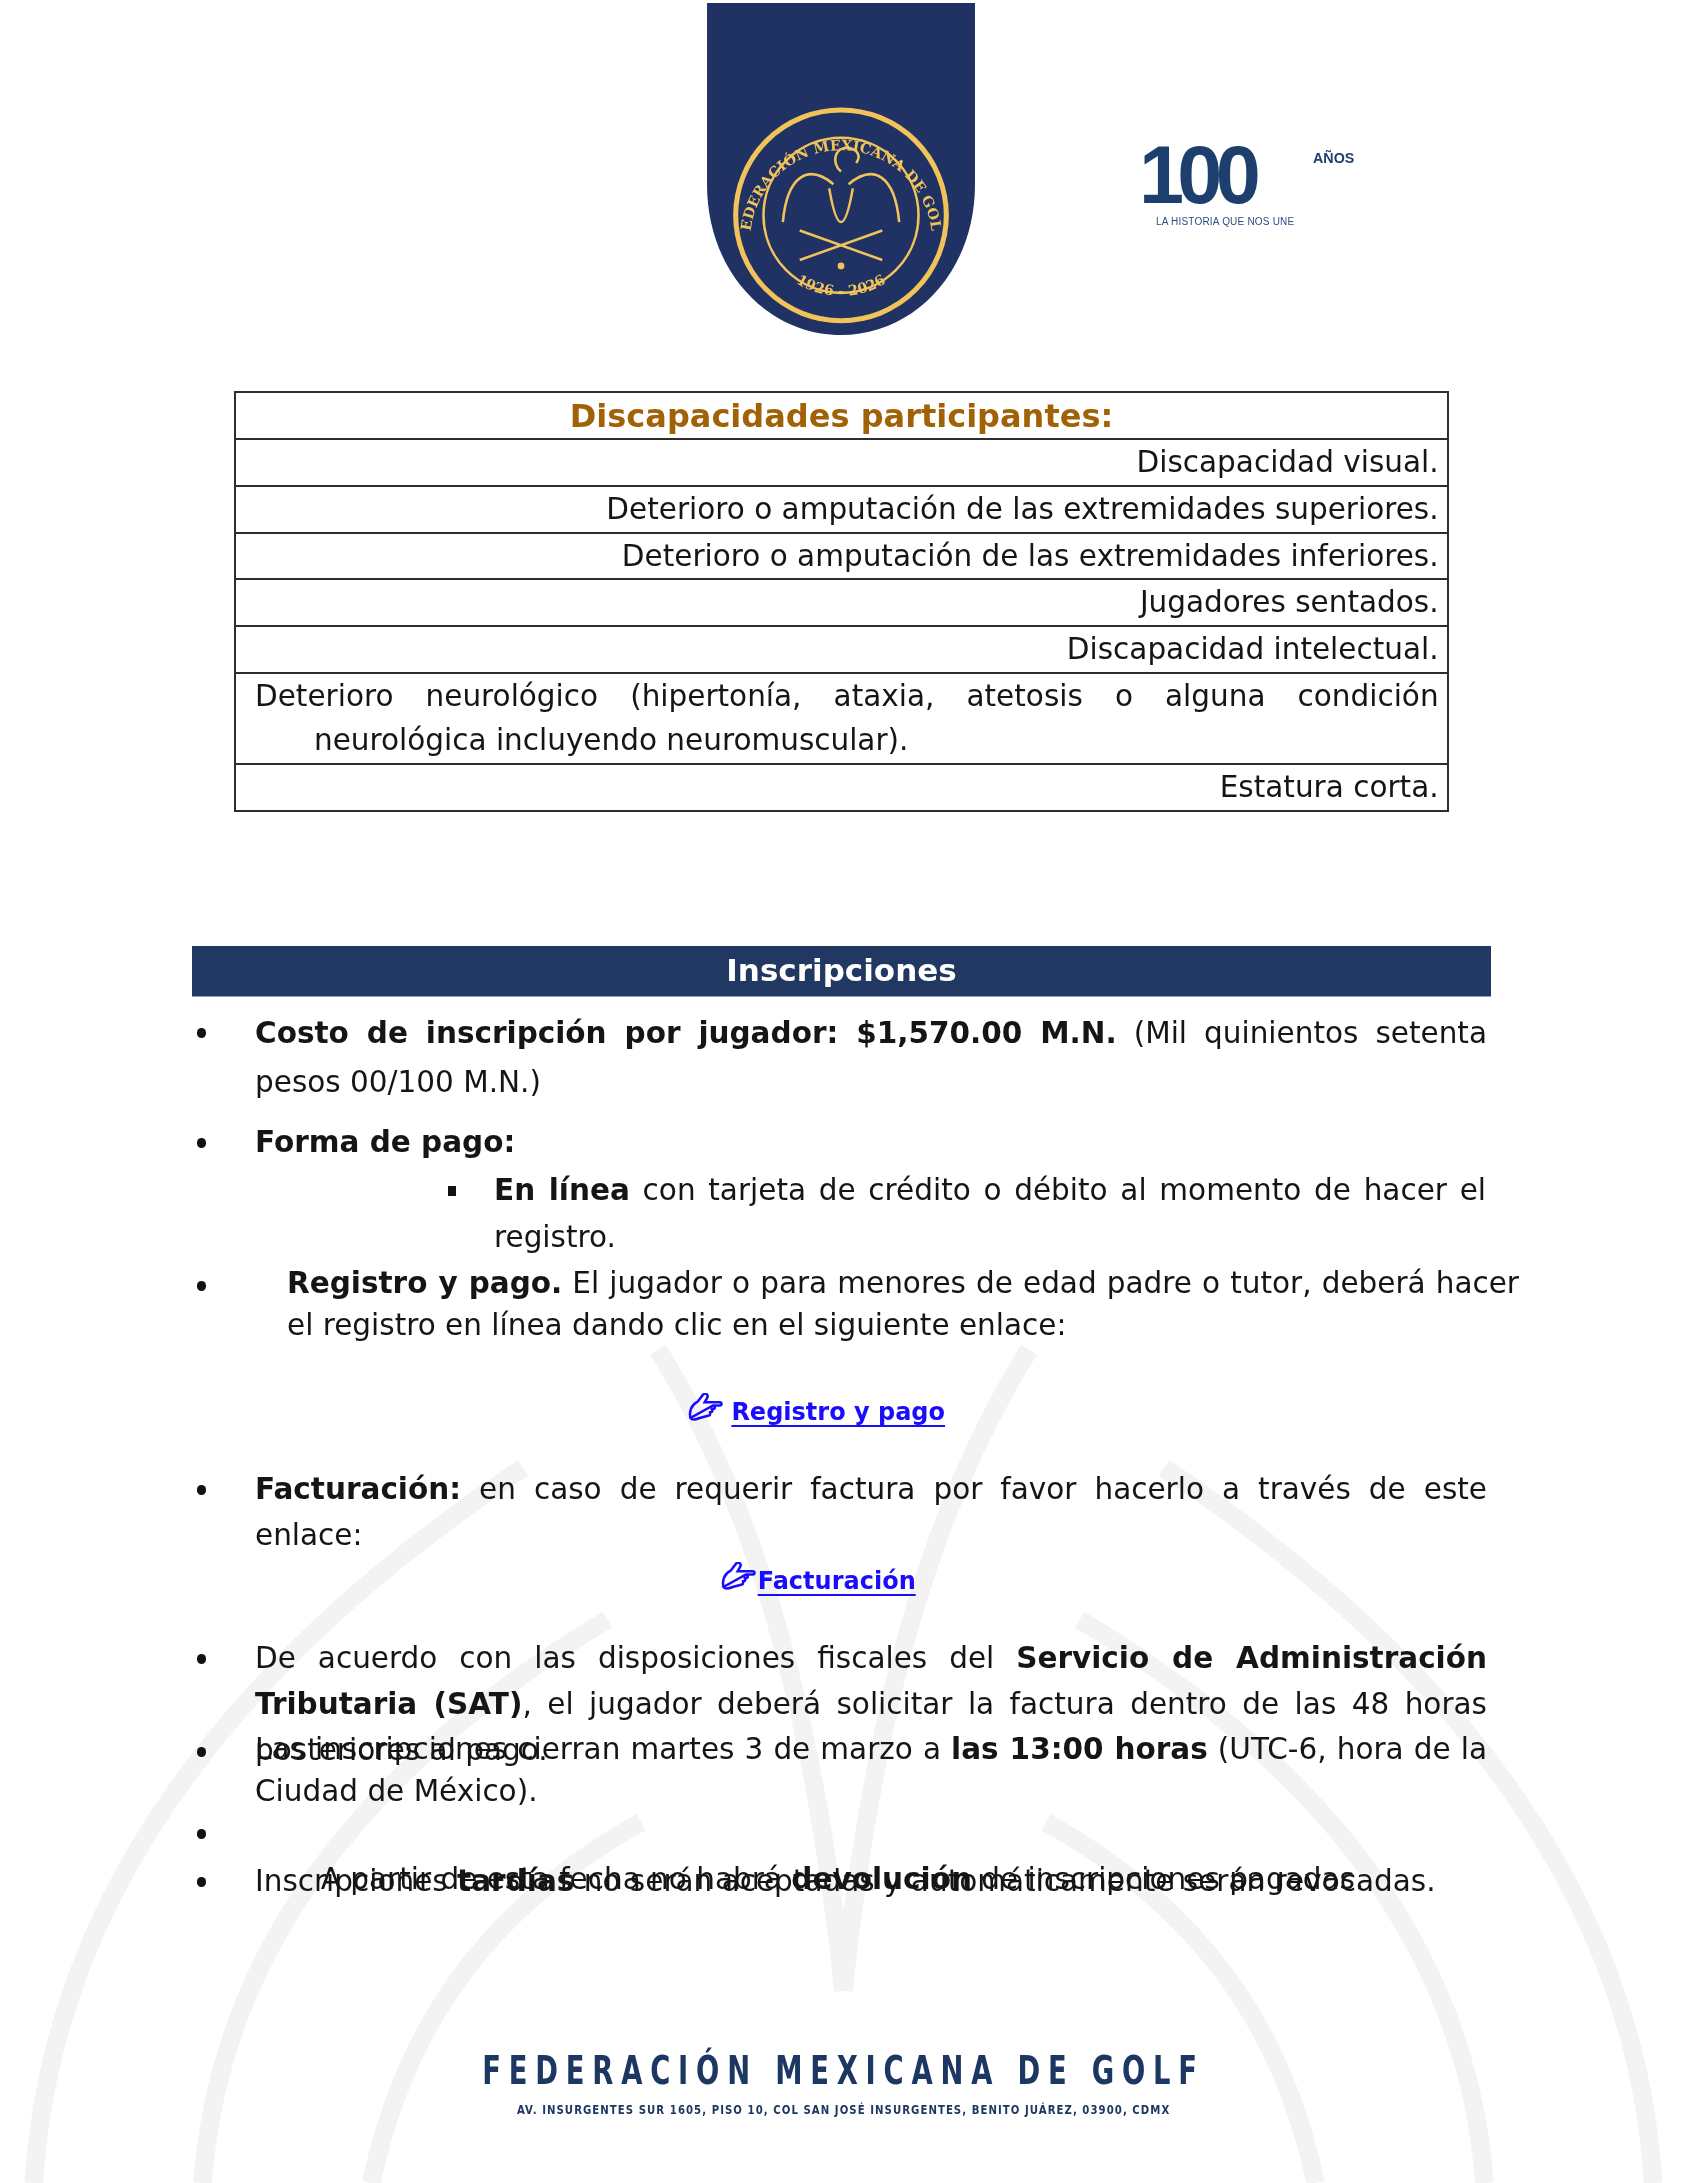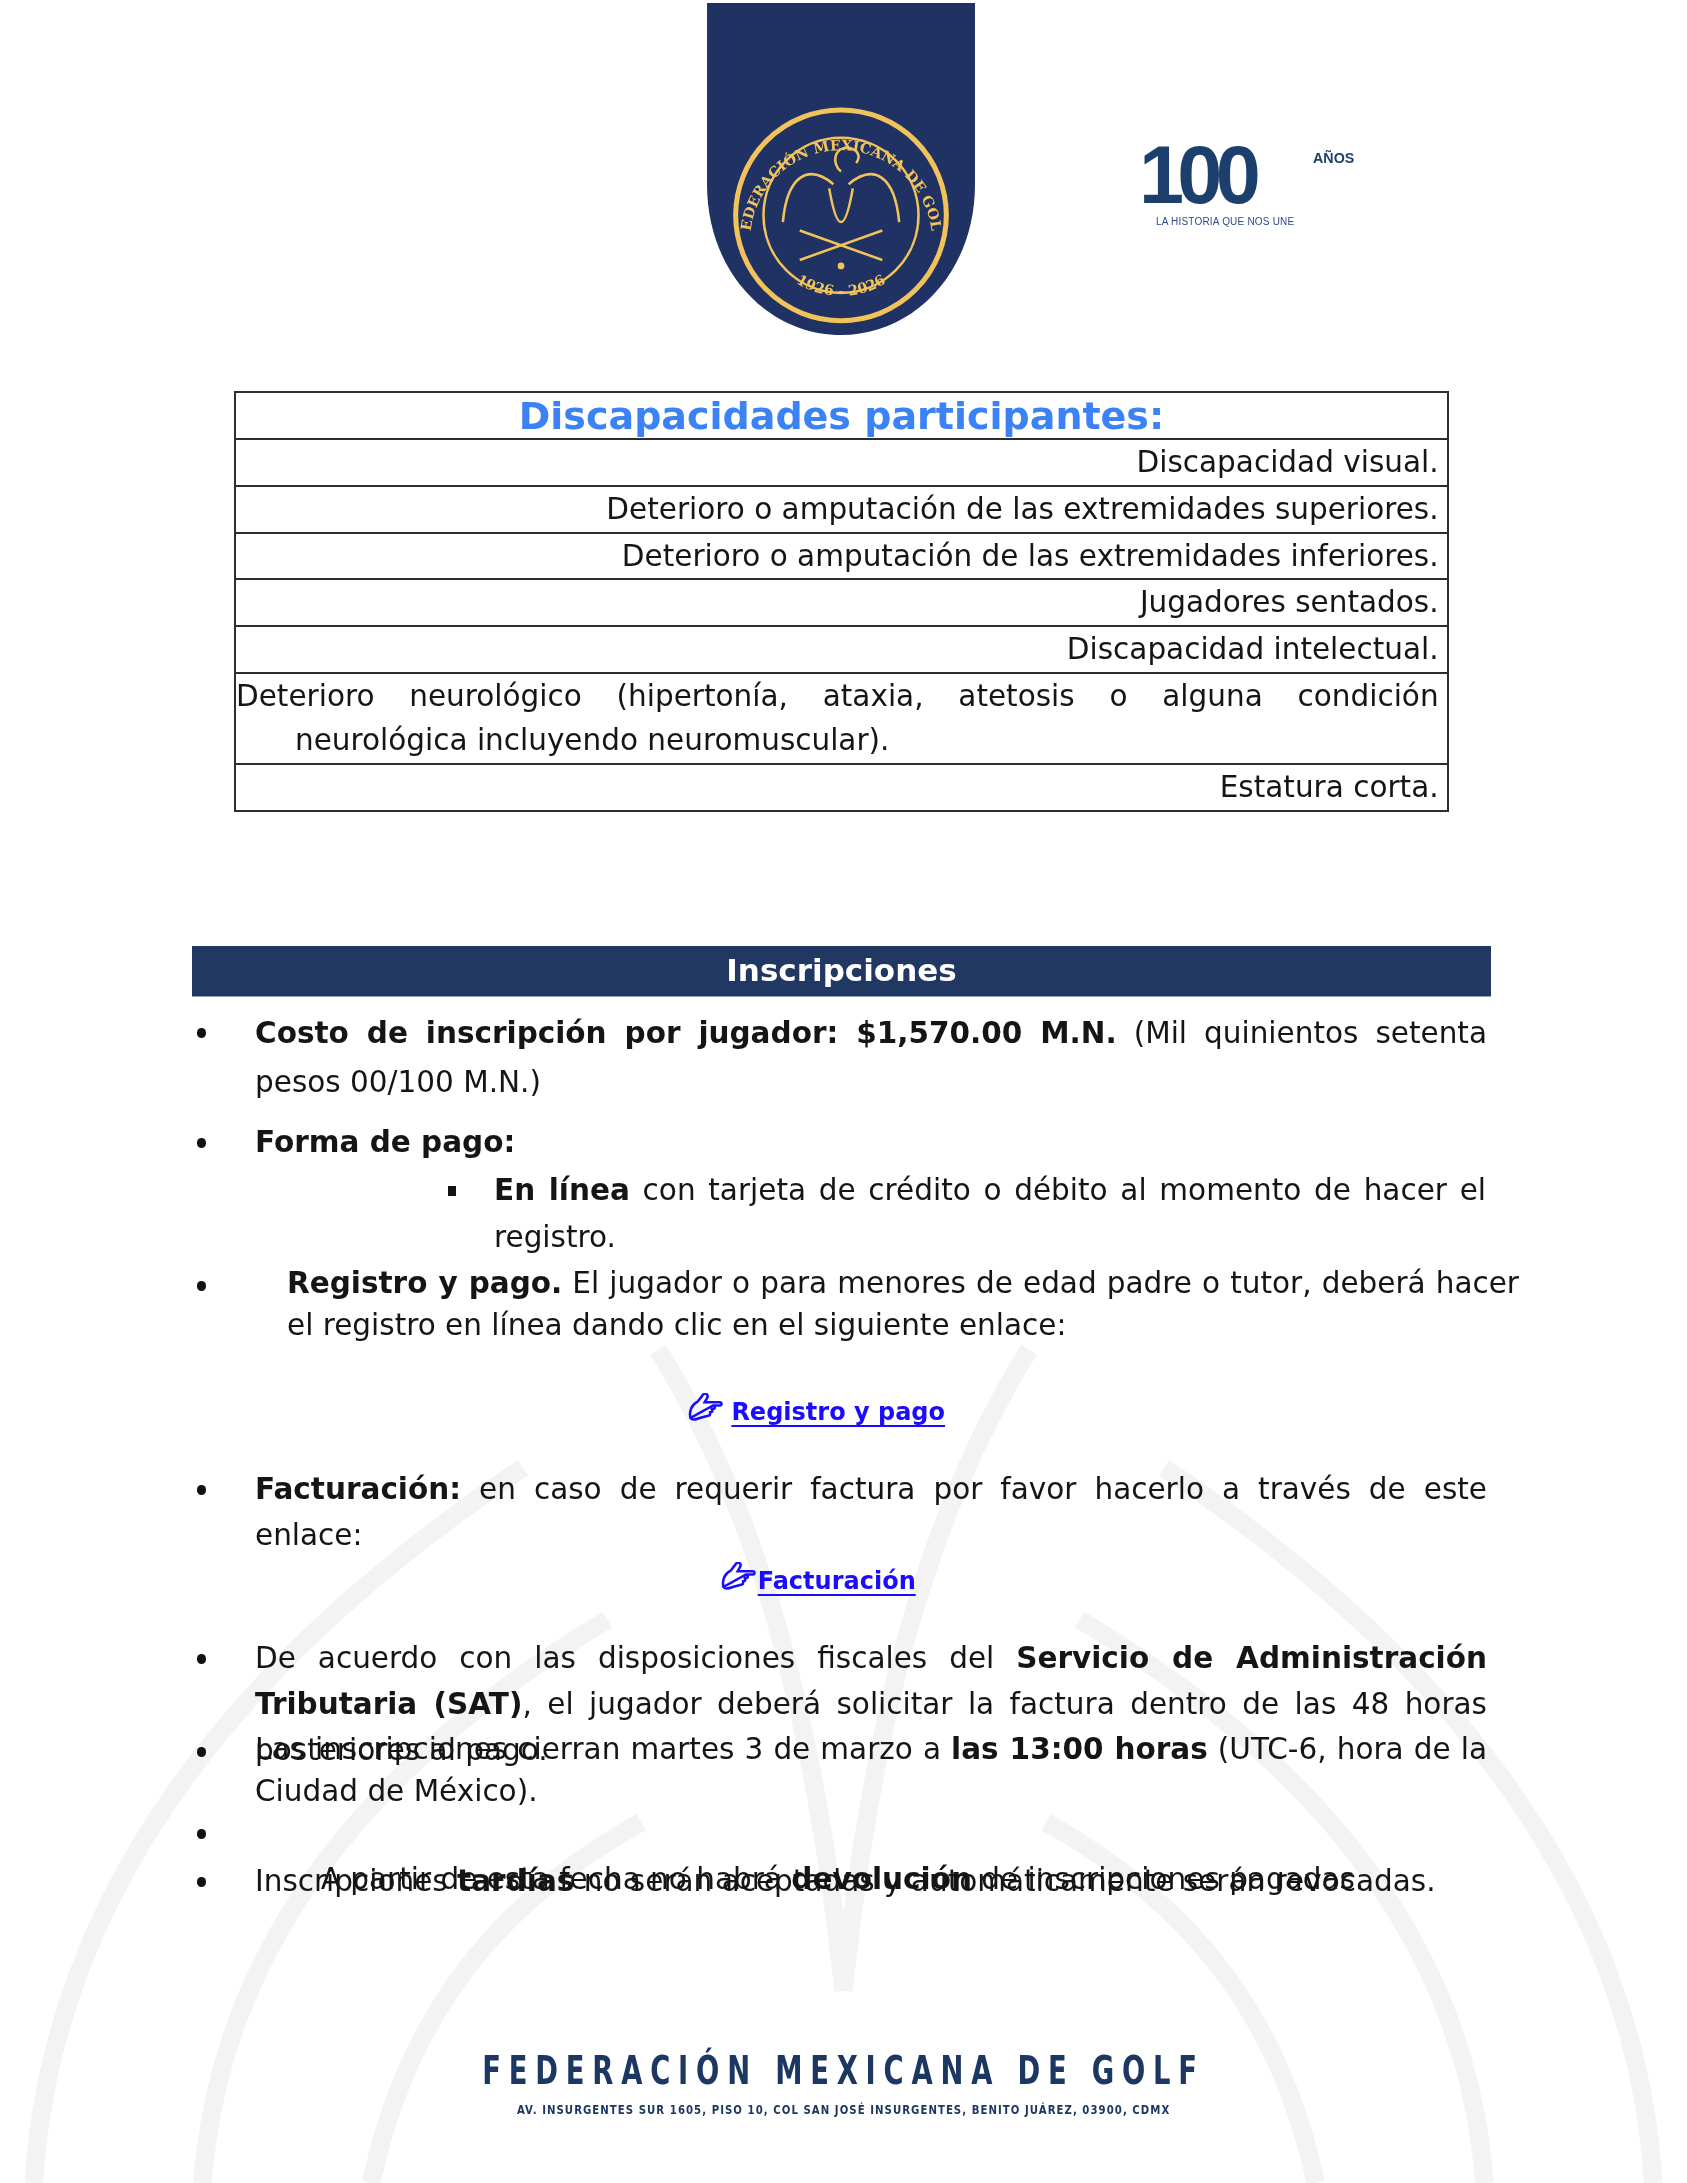--- a/index.html
+++ b/index.html
@@ -16,23 +16,23 @@
                  font-size: 81px; line-height: 81px; color: #1d3f6e; letter-spacing: -6.7px; }
   .cent-anos { position: absolute; left: 174px; top: 15px; font-family: "Liberation Sans", sans-serif; font-weight: bold;
                font-size: 14.3px; color: #1d3f6e; text-align: right; }
   .cent-tag { position: absolute; left: 17px; top: 81px; font-family: "Liberation Sans", sans-serif;
               font-size: 10px; color: #2c4d82; letter-spacing: 0.2px; white-space: nowrap; }
 
   
   .dis-table { position: absolute; left: 234px; top: 391px; width: 1215px; border-collapse: collapse;
                font-size: 29.5px; line-height: 44px; }
   .dis-table td { border: 2.1px solid #2d2d2d; padding: 0 8.4px 0.8px 8.4px; color: #151515; text-align: right; }
-  .dis-table th { border: 2.1px solid #2d2d2d; font-weight: bold; text-align: center; height: 45px; color: #3b82f6;
-                  font-size: 38px; line-height: 44px; padding: 0; margin-left: 40px; }
-  .dis-table td.wrap { text-align: justify; text-align-last: left; padding-left: 0; }
+  .dis-table th { border: 2.1px solid #2d2d2d; font-weight: bold; text-align: center; height: 45px; color: #a16207;
+                  font-size: 32px; line-height: 44px; padding: 0; margin-left: 40px; }
+  .dis-table td.wrap { text-align: justify; text-align-last: left; padding-left: 19px; }
   .dis-table td.wrap .hang { display: block; text-indent: -59px; padding-left: 59px; }
 
   
   .banner { position: absolute; left: 192px; top: 946px; width: 1299px; height: 50px; background: #213862;
             color: #fff; text-align: center; font-weight: bold; font-size: 31px; line-height: 49px;
             border-bottom: 1.7px solid #8fa0bd; }
 
   
   .content { position: absolute; left: 192px; top: 1009px; width: 1299px; font-size: 29.5px; line-height: 46px; color: #151515; }
   .item { position: absolute; left: 0; width: 1299px; }

